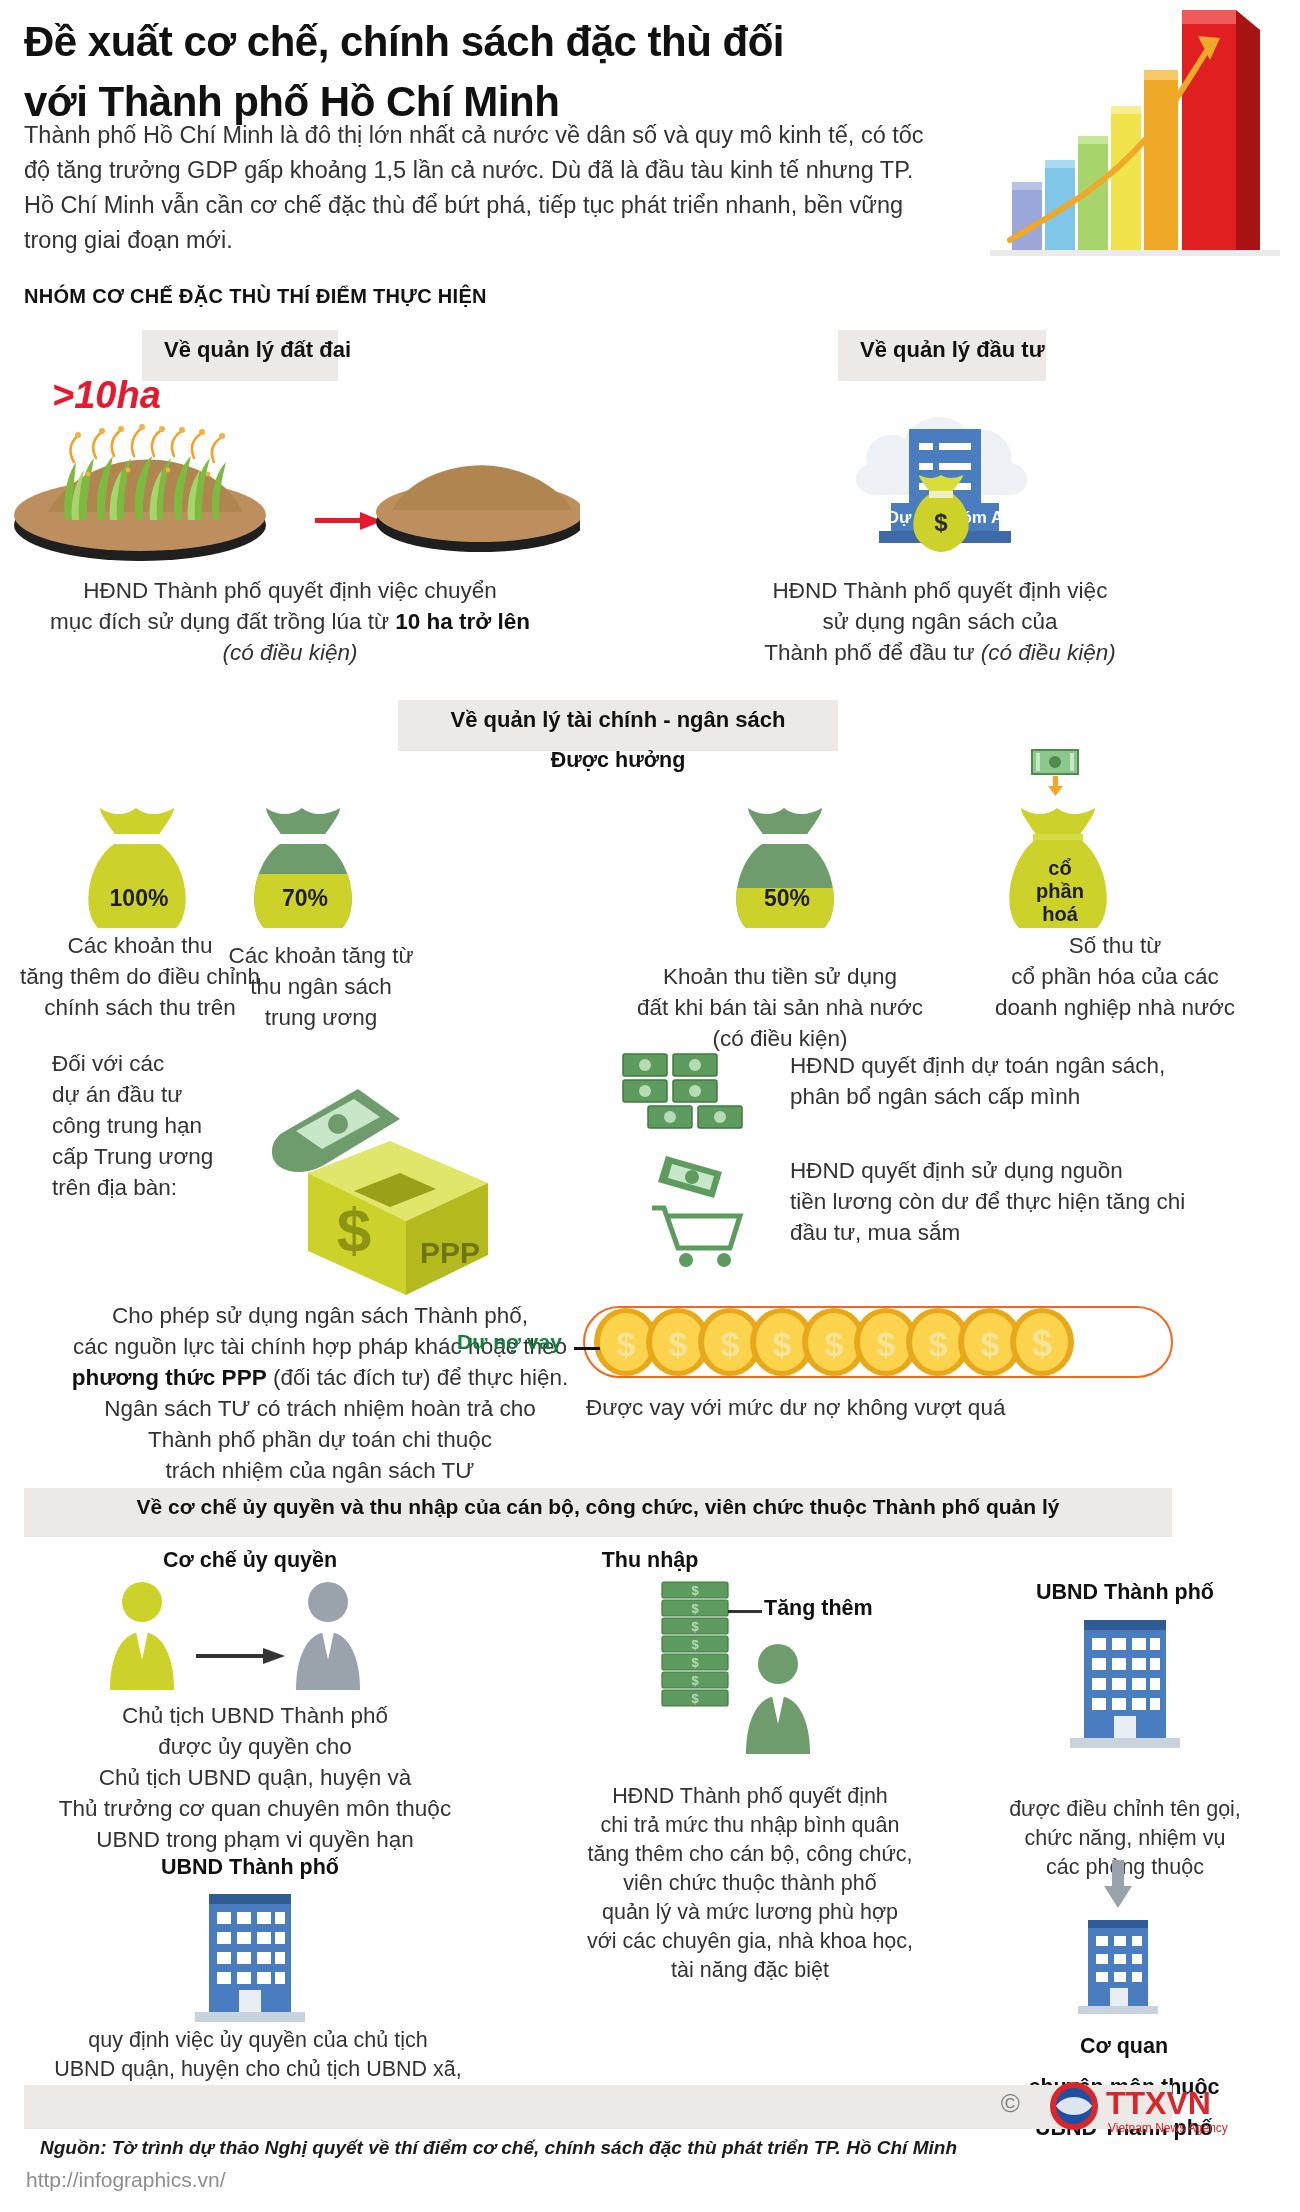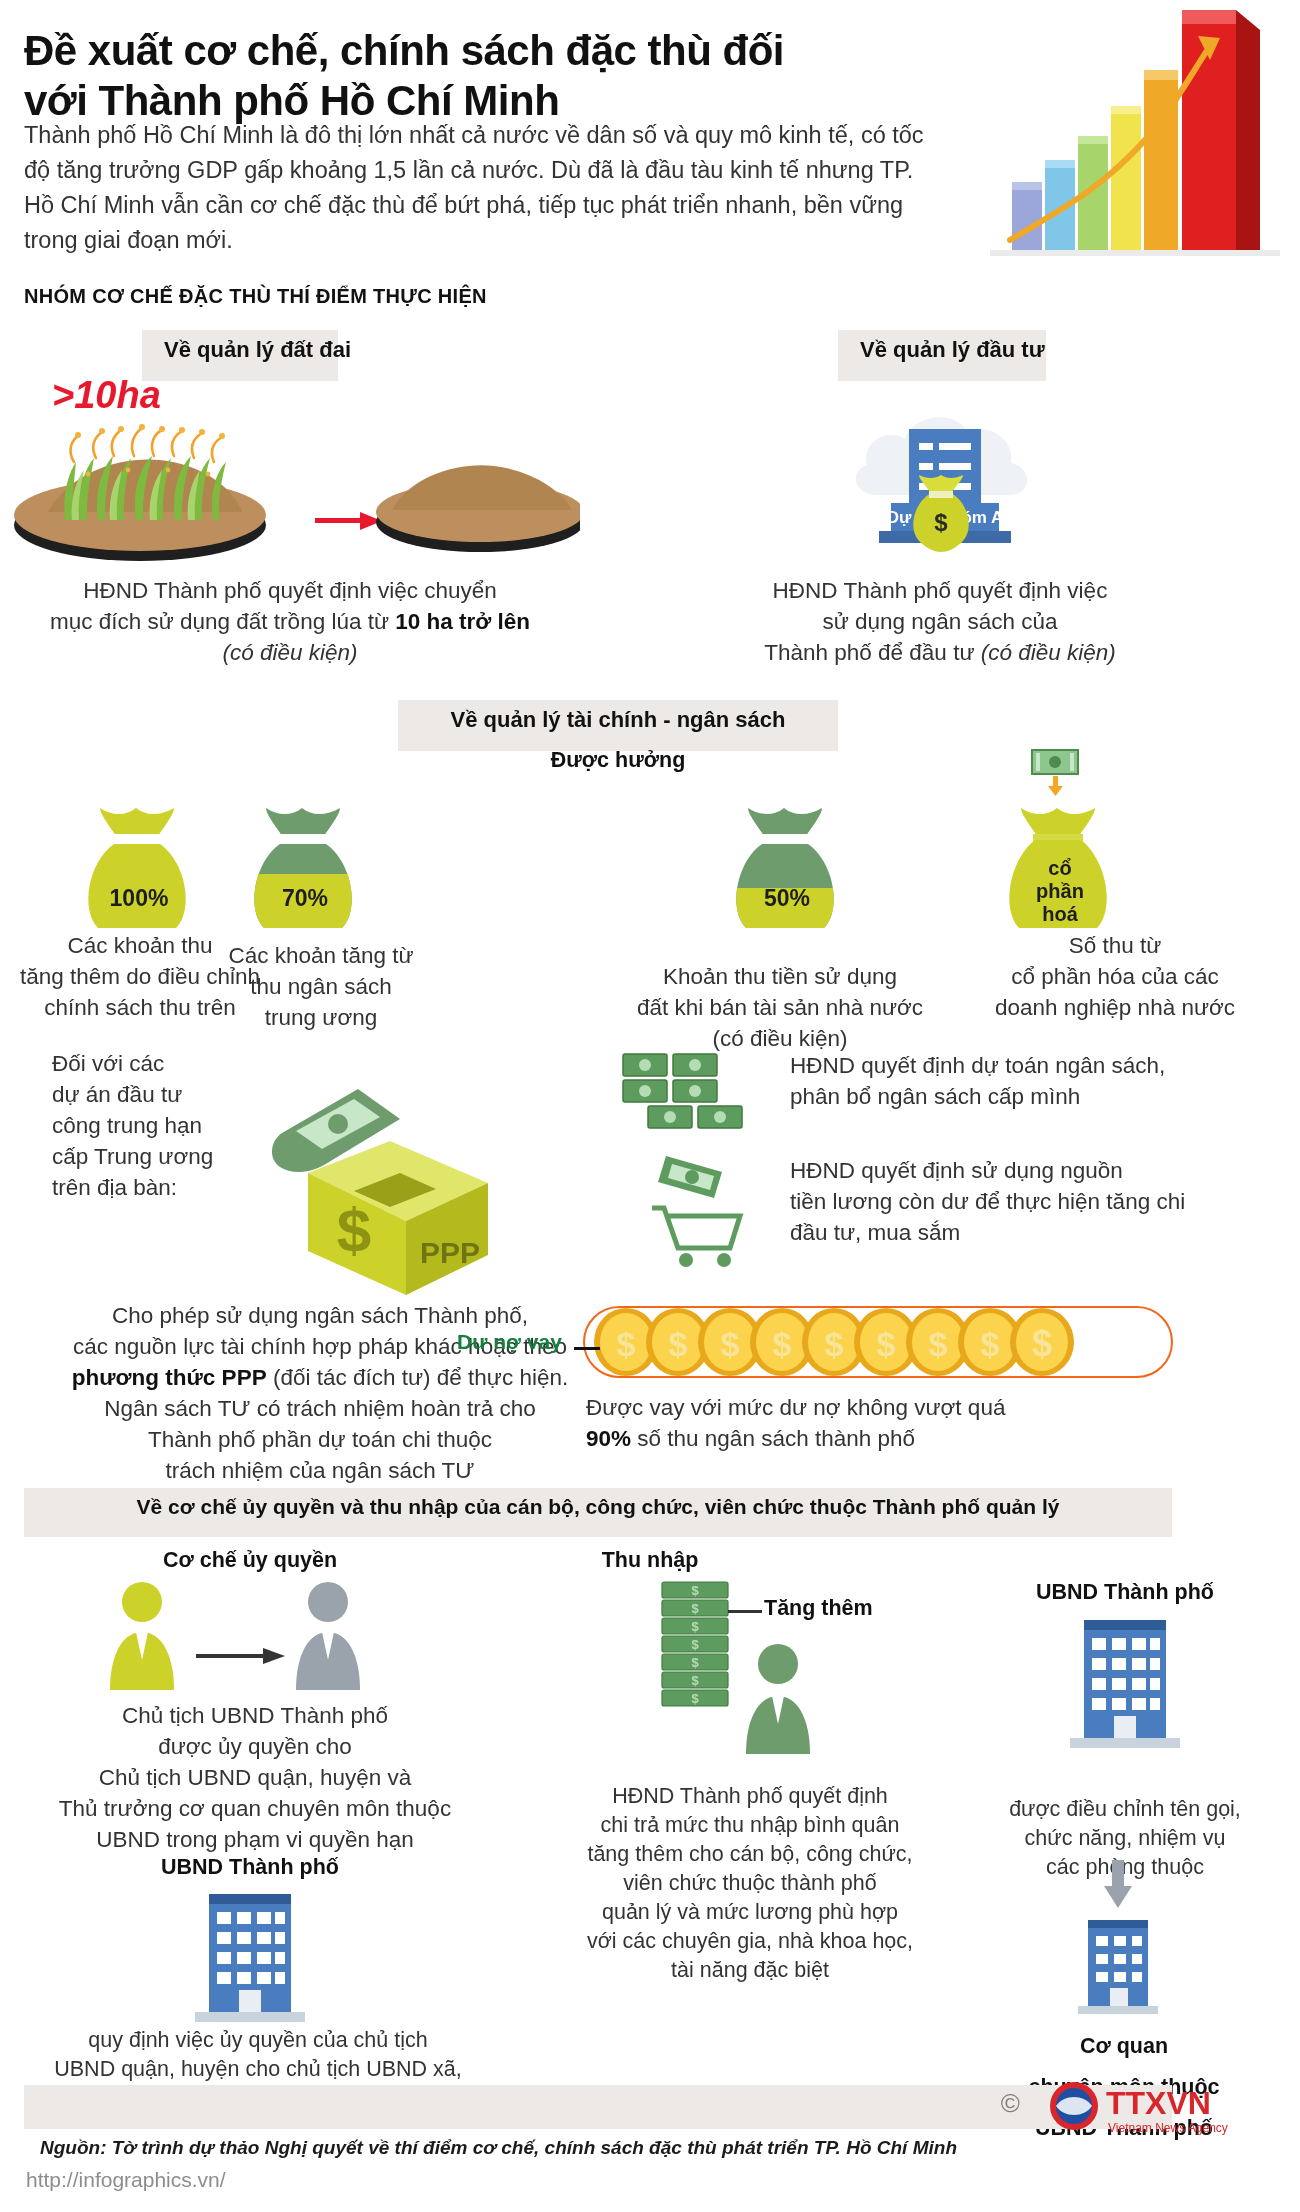--- a/index.html
+++ b/index.html
@@ -5,22 +5,22 @@
   * { box-sizing: border-box; margin:0; padding:0; }
   html,body { background:#ffffff; }
   body {
     width:1300px; height:2212px; position:relative; overflow:hidden;
     font-family:"Liberation Sans", sans-serif; color:#2b2b2b;
   }
   .abs { position:absolute; }
 
   
   #header-title {
-    left:24px; top:26px; width:780px;
-    font-size:42px; line-height:50px; font-weight:bold; color:#111;
+    left:24px; top:12px; width:780px;
+    font-size:42px; line-height:60px; font-weight:bold; color:#111;
     letter-spacing:-0.5px;
   }
   #header-intro {
     left:24px; top:118px; width:900px;
     font-size:23.5px; line-height:35px; color:#333; font-weight:400;
   }
 
   
   #hero-chart { right:0px; top:0px; width:330px; height:300px; }
 
@@ -415,23 +415,20 @@
         <ellipse cx="34" cy="36" rx="26" ry="29" fill="#fbd34d"></ellipse>
       <text x="34" y="50" font-family="Liberation Sans, sans-serif" font-size="36" font-weight="bold" fill="#f7e59a" text-anchor="middle">$</text>
     </g>
   </g>
 </svg>
 <div class="abs" id="debt-label">Dư nợ vay</div>
 <div class="abs" id="debt-dash"></div>
 
 <div class="abs txt" style="left:586px; top:1392px; width:600px;">
   <div>Được vay với mức dư nợ không vượt quá</div>
-  <div>
-    <b>90%</b><span> số thu ngân sách thành phố</span>
-  </div>
 </div>
 
 <div class="abs band small" style="left:24px; top:1488px; width:1148px;">Về cơ chế ủy quyền và thu nhập của cán bộ, công chức, viên chức thuộc Thành phố quản lý</div>
 
 <div class="abs sub-title" style="left:60px; top:1548px; width:380px;">Cơ chế ủy quyền</div>
 
 <svg class="abs" style="left:80px; top:1578px;" width="330" height="120" viewBox="0 0 330 120">
 
   <g fill="#ccd22a">
     <circle cx="62" cy="24" r="20"></circle>

